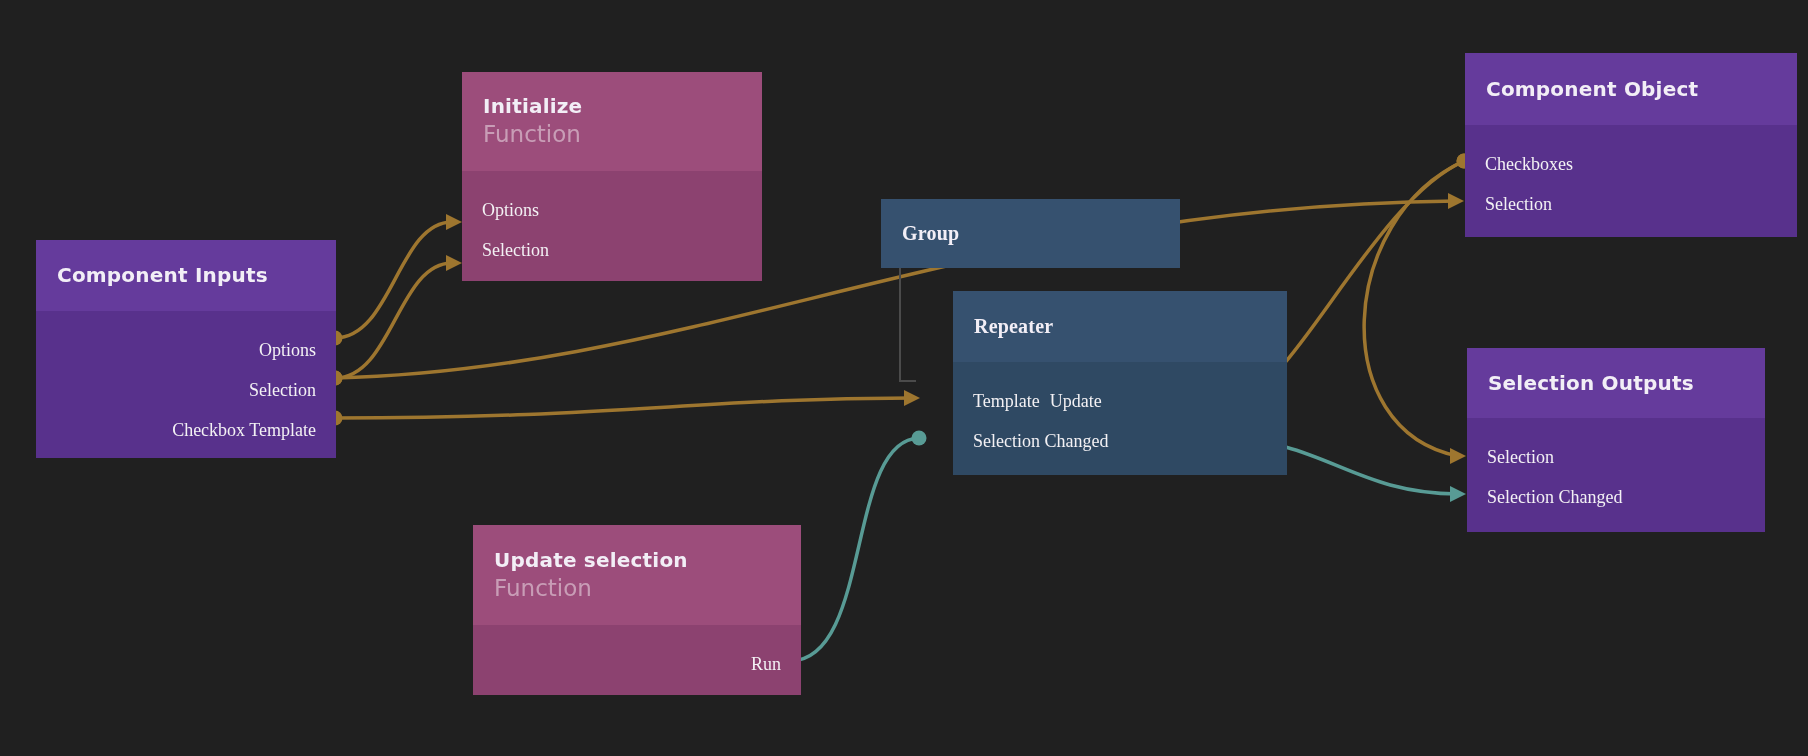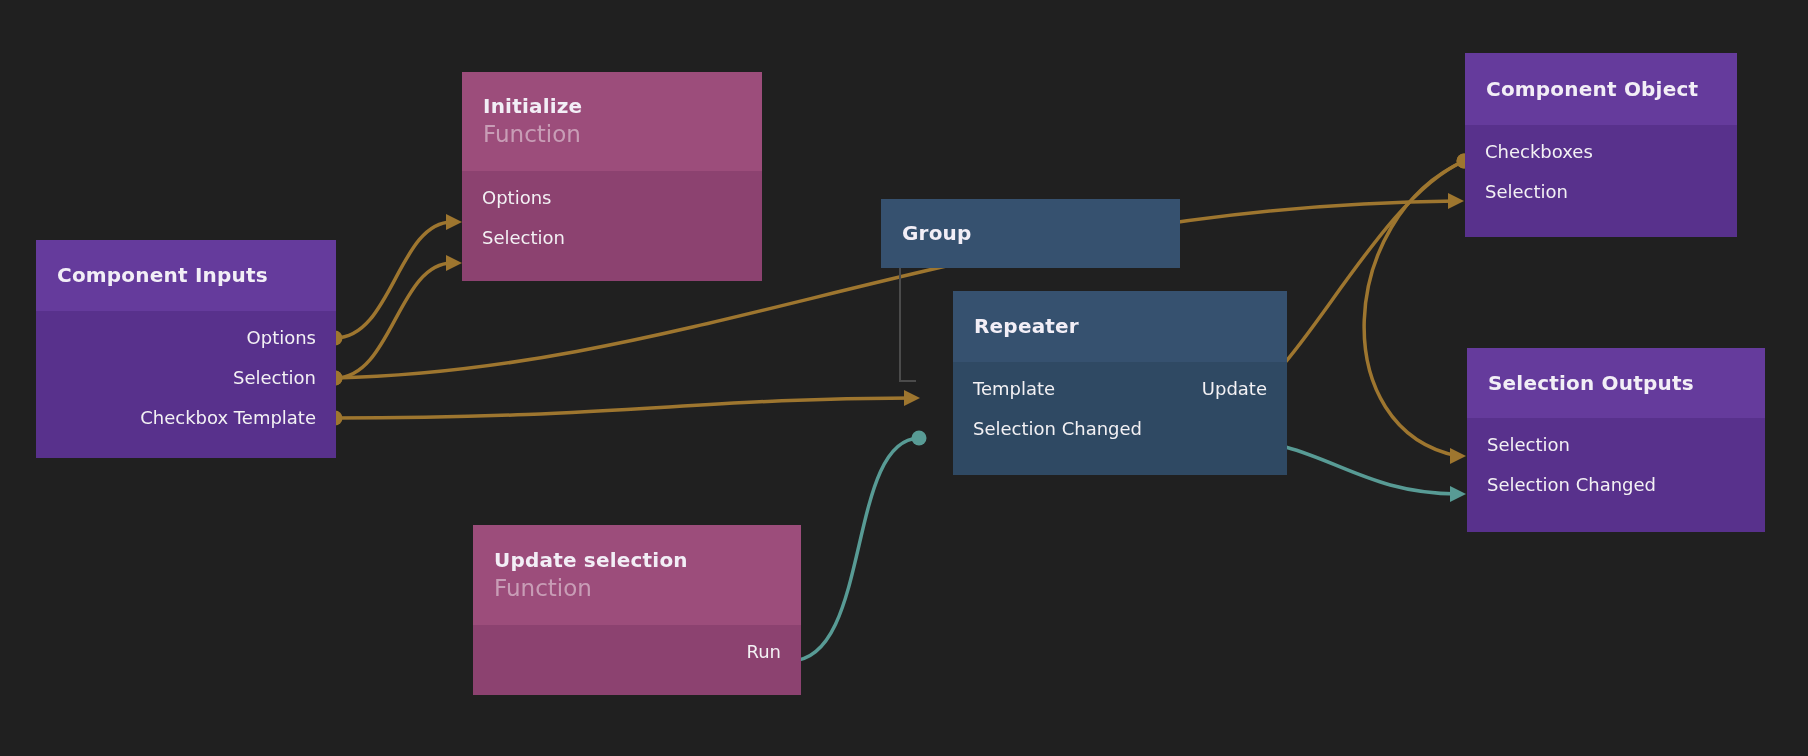--- a/index.html
+++ b/index.html
@@ -15,34 +15,34 @@
     padding-left:21px;box-sizing:border-box;
   }
   .title{
     color:#f2eef6;font-size:20px;font-weight:600;letter-spacing:.2px;
     line-height:1.35;white-space:nowrap;
   }
   .subtitle{
     color:rgba(255,255,255,.45);font-size:23px;font-weight:400;
     line-height:1.3;white-space:nowrap;
   }
-  .body{padding-top:6px;box-sizing:border-box;}
+  .body{padding-top:19px;box-sizing:border-box;font-family:Liberation Serif, serif;}
   .prow{
     height:40px;display:flex;align-items:center;
     padding:0 20px;box-sizing:border-box;
   }
   .prow.right{justify-content:flex-end;}
-  .prow.split{justify-content:space-between;}
+  .prow.split{justify-content:flex-start;gap:10px;}
   .plabel{color:#f3f1f4;font-size:18px;white-space:nowrap;}
   
   .purple .hdr{background:var(--purple-header);}
   .purple .body{background:var(--purple-body);}
   .pink .hdr{background:var(--pink-header);}
   .pink .body{background:var(--pink-body);}
-  .blue .hdr{background:var(--blue-header);}
+  .blue .hdr{background:var(--blue-header);font-family:Liberation Serif, serif;}
   .blue .body{background:var(--blue-body);}
 </style>
 </head>
 <body>
 
 <div id="canvas">
 
   <svg id="edges" width="1808" height="756" viewBox="0 0 1808 756">
       <path d="M335,338 C392,338 398,222 452,222" fill="none" stroke="#9e762f" stroke-width="3.5"></path>
       <circle cx="335" cy="338" r="7.5" fill="#9e762f"></circle>
@@ -129,21 +129,21 @@
       <span class="title">Update selection</span>
       <span class="subtitle">Function</span>
     </div>
     <div class="body" style="height:70px">
       <div class="prow right">
         <span class="plabel">Run</span>
       </div>
     </div>
   </div>
 
-  <div class="node purple" style="left:1465px;top:53px;width:272px;height:184px">
+  <div class="node purple" style="left:1465px;top:53px;width:332px;height:184px">
     <div class="hdr" style="height:72px">
       <span class="title">Component Object</span>
     </div>
     <div class="body" style="height:112px">
       <div class="prow">
         <span class="plabel">Checkboxes</span>
       </div>
       <div class="prow">
         <span class="plabel">Selection</span>
       </div>

